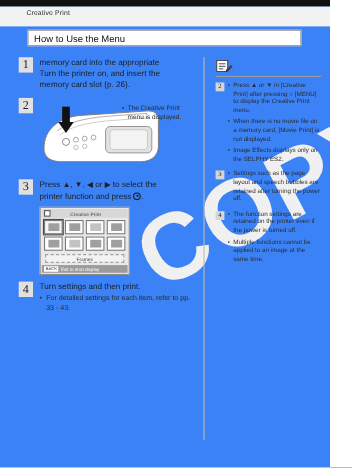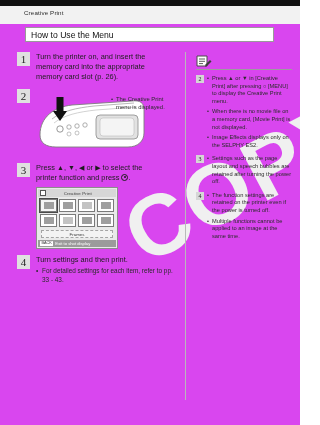--- a/index.html
+++ b/index.html
@@ -13,21 +13,21 @@
     font-family: "Liberation Sans", sans-serif;
     color: #1a1a1a;
     position: relative;
     overflow: hidden;
   }
 
   
   .page {
     position: absolute;
     inset: 0;
-    background: #d946ef;
+    background: #3b82f6;
   }
   .top-black-bar {
     position: absolute;
     top: 0; left: 0;
     width: 300px;
     height: 6px;
     background: #111111;
   }
   .top-gray-band {
     position: absolute;
@@ -352,22 +352,22 @@
 
   <div class="watermark">COPY</div>
 
   <div class="col-divider"></div>
 
   <div class="left-col">
 
     <div class="step">
       <div class="step-num">1</div>
       <div class="step-body">
+        <span class="line">memory card into the appropriate</span>
         <span class="line">Turn the printer on, and insert the</span>
-        <span class="line">memory card into the appropriate</span>
         <span class="line">memory card slot (p. 26).</span>
       </div>
     </div>
 
     <div class="step" style="margin-top:6px;">
       <div class="step-num">2</div>
     </div>
 
     <div class="printer-fig">
       <svg width="142" height="72" viewBox="0 0 142 72">

